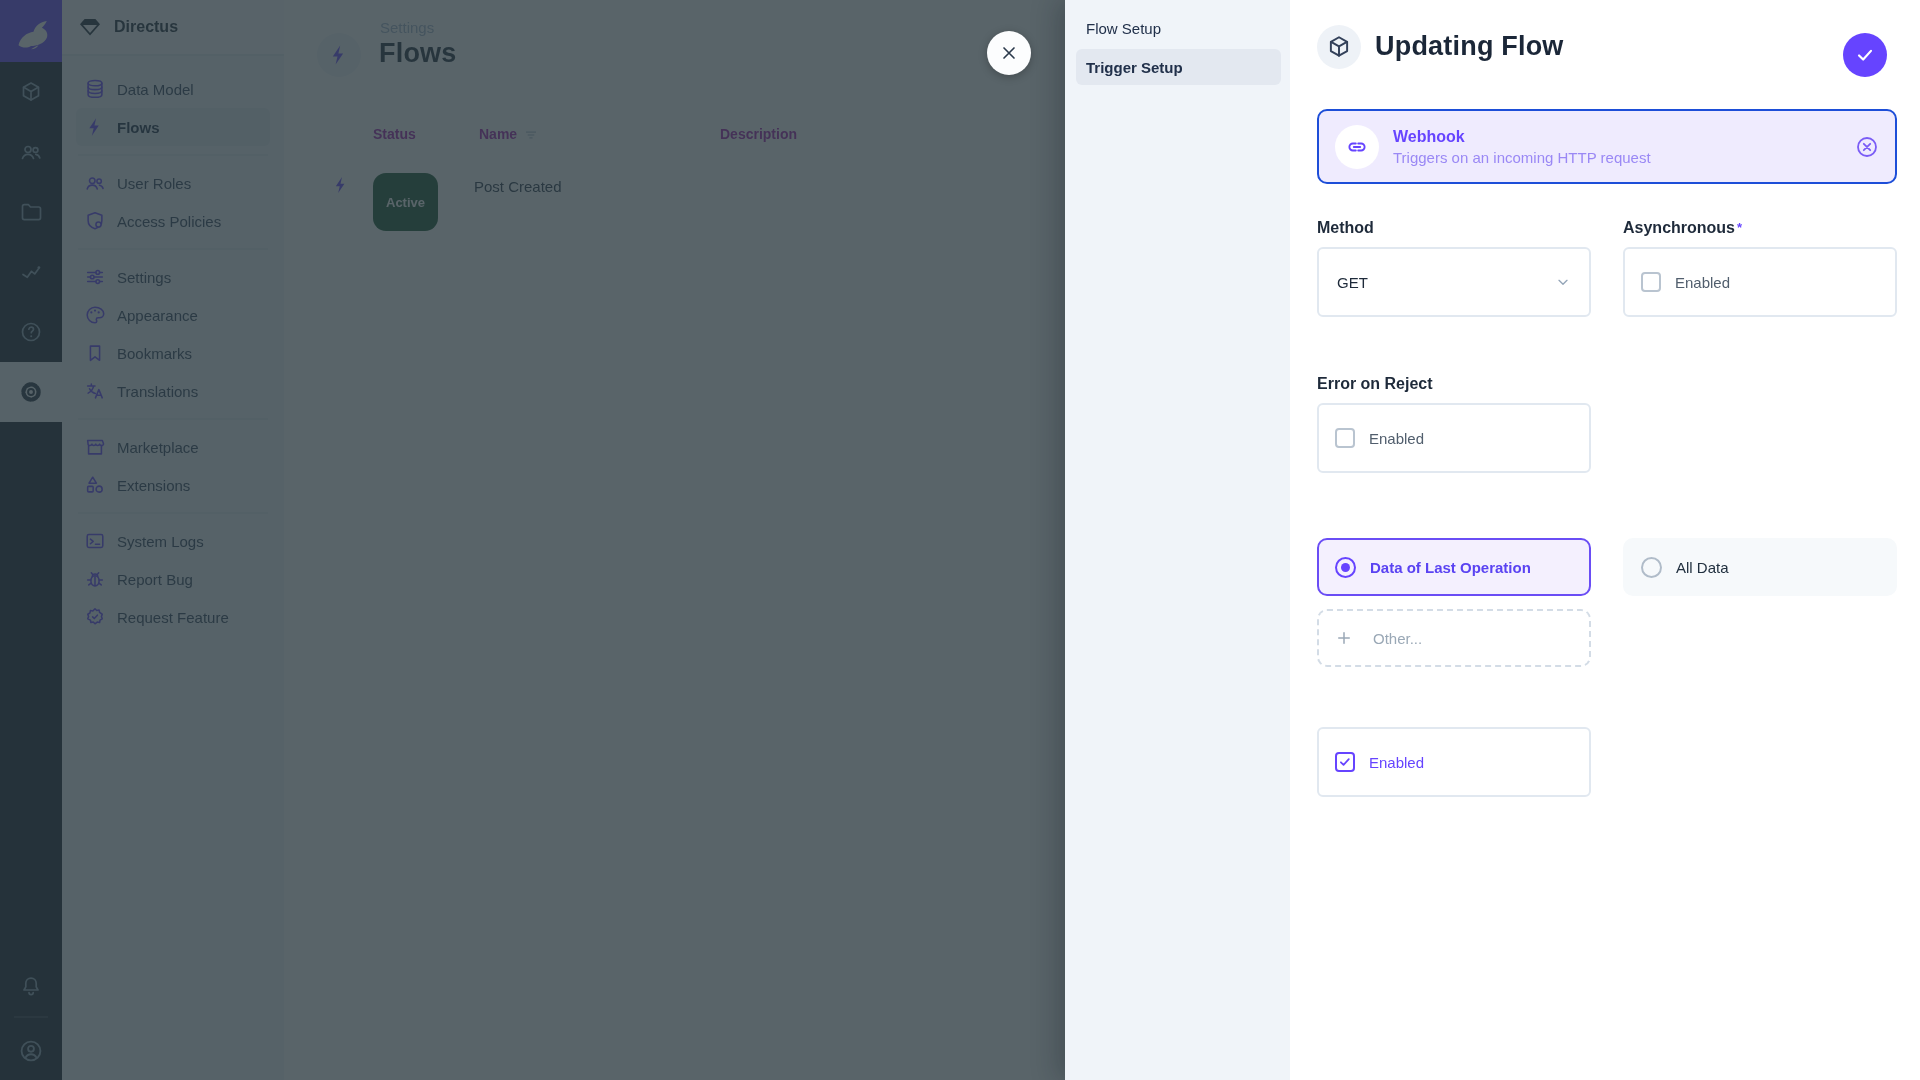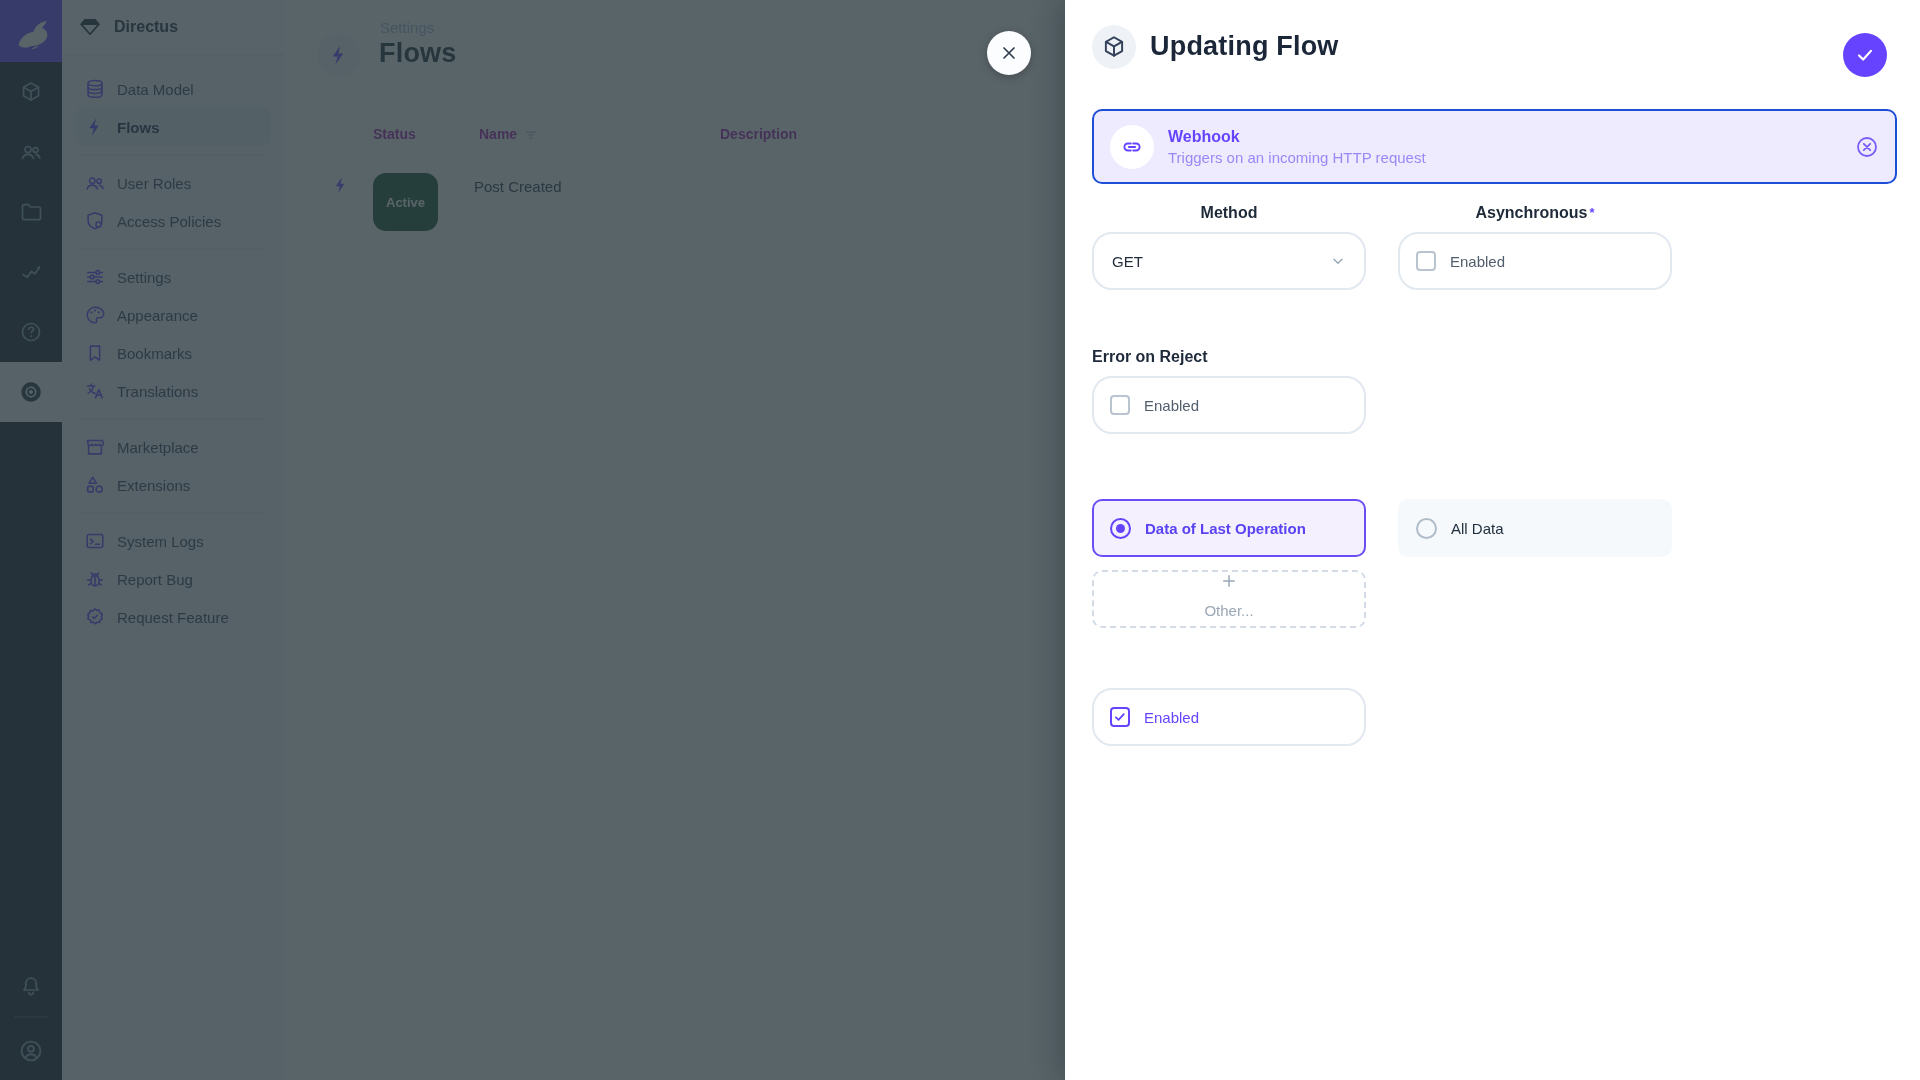--- a/index.html
+++ b/index.html
@@ -70,21 +70,21 @@
                 align-items:center;justify-content:center;color:#6644ff;flex:none;}
   .tc-text{display:flex;flex-direction:column;gap:3px;}
   .tc-title{font-size:16px;font-weight:700;color:#6644ff;}
   .tc-sub{font-size:15px;font-weight:400;color:#9a88f5;}
   .tc-dismiss{margin-left:auto;color:#7a5cf6;cursor:pointer;display:flex;}
 
   .frow{display:flex;gap:32px;}
   .col{width:274px;flex:none;}
   .f-label{font-size:16px;font-weight:700;color:#1e2a3a;line-height:20px;}
   .f-label .req{color:#6644ff;font-size:13px;vertical-align:top;margin-left:2px;}
-  .field{margin-top:9px;height:58px;box-sizing:border-box;border:2px solid #e1e8f0;border-radius:20px;background:#fff;
+  .field{margin-top:9px;height:70px;box-sizing:border-box;border:2px solid #e1e8f0;border-radius:6px;background:#fff;
          display:flex;align-items:center;padding:0 16px;gap:14px;cursor:pointer;}
   .select-field{justify-content:space-between;padding:0 18px 0 18px;}
   .select-val{font-size:15px;font-weight:500;color:#1e2a3a;}
   .chev{color:#94a5b8;display:flex;}
   .cbx{width:20px;height:20px;box-sizing:border-box;border:2px solid #b9c4d0;border-radius:4px;flex:none;
        display:flex;align-items:center;justify-content:center;background:#fff;}
   .cbx.checked{border-color:#6644ff;color:#6644ff;}
   .cb-label{font-size:15px;font-weight:500;color:#515e6d;}
   .cb-label.on{color:#6644ff;}
 
@@ -92,23 +92,23 @@
              gap:14px;padding:10px 16px;cursor:pointer;}
   .opt-field.sel{border:2px solid #6a4df5;background:#f4f0fe;}
   .opt-field.alt{background:#f6f9fb;border:2px solid transparent;}
   .radio{width:21px;height:21px;border-radius:50%;box-sizing:border-box;border:2px solid #b0bcc9;flex:none;
          display:flex;align-items:center;justify-content:center;background:transparent;}
   .radio.sel{border-color:#6644ff;}
   .radio.sel::after{content:"";width:9px;height:9px;border-radius:50%;background:#6644ff;}
   .opt-label{font-size:15px;font-weight:600;color:#5a43f2;}
   .opt-label.dark{color:#21303f;font-weight:500;}
   .other-field{margin-top:13px;height:58px;box-sizing:border-box;border:2px dashed #d3dce6;border-radius:10px;
-               display:flex;align-items:center;gap:12px;padding:0 16px;color:#9aa8b6;cursor:text;flex-direction:column;}
+               display:flex;align-items:center;gap:20px;padding:0 16px;color:#9aa8b6;cursor:text;}
   .other-label{font-size:15px;font-weight:500;color:#9aa8b6;}
-  .mt34{margin-top:19px;text-align:center;} .mt57{margin-top:57px;} .mt56{margin-top:56px;} .mt51{margin-top:51px;}
+  .mt34{margin-top:34px;} .mt57{margin-top:57px;} .mt56{margin-top:56px;} .mt51{margin-top:51px;}
 </style>
 </head>
 <body>
 
 <div class="stage">
 
   <div class="module-bar">
     <div class="logo-tile">
       <span class="ic">
         <svg width="40" height="40" viewBox="0 0 48 48">
@@ -363,20 +363,24 @@
 
   <div class="cancel-btn">
     <span class="ic">
         <svg width="20" height="20" viewBox="0 0 24 24" style="stroke-width:2">
           <path d="M6 6l12 12M18 6 6 18"></path>
         </svg>
       </span>
   </div>
 
   <div class="drawer">
+    <div class="d-nav">
+      <div class="d-nav-item">Flow Setup</div>
+      <div class="d-nav-item active">Trigger Setup</div>
+    </div>
 
     <div class="d-main">
       <div class="d-head">
         <div class="circle">
           <span class="ic">
               <svg width="26" height="26" viewBox="0 0 24 24" style="stroke-width:1.8">
                 <path d="M12 3l7.5 4.2v8.6L12 20l-7.5-4.2V7.2z"></path>
                 <path d="M12 11.5 4.7 7.3M12 11.5l7.3-4.2M12 11.5V20"></path>
               </svg>
             </span>

